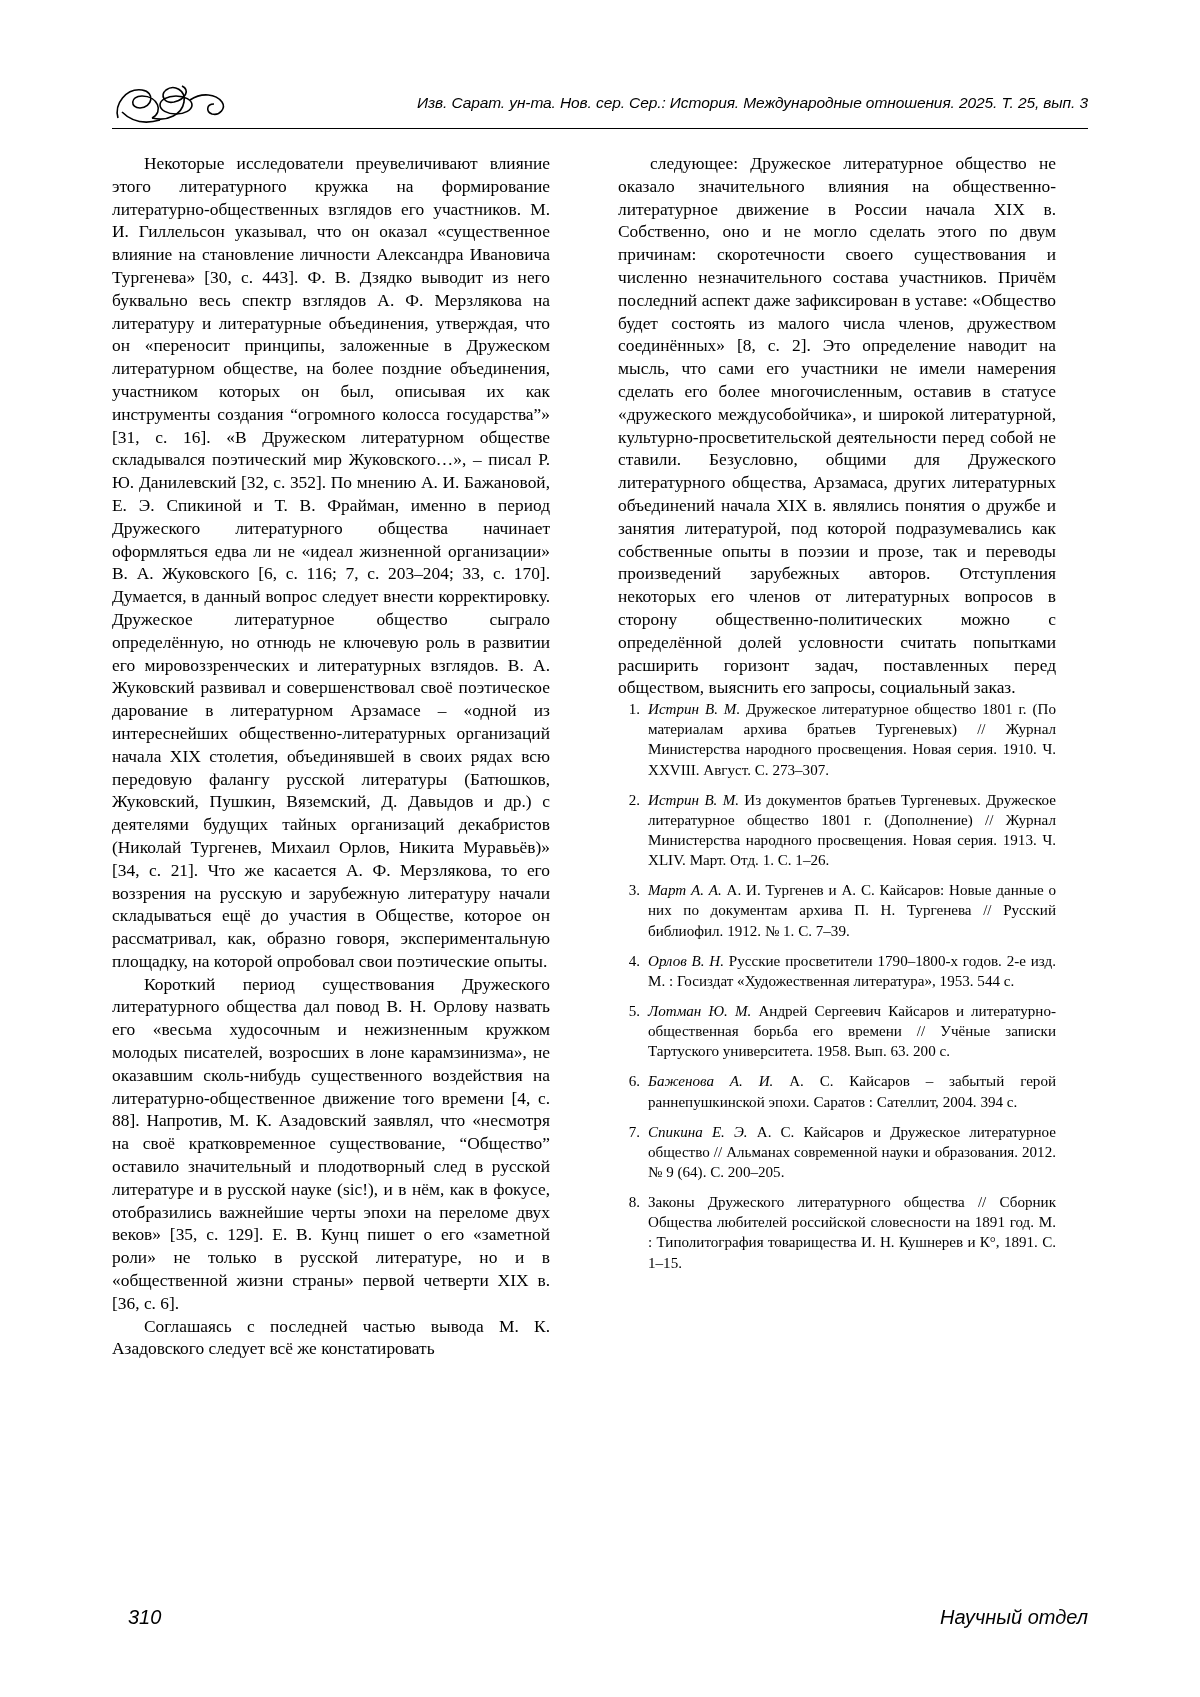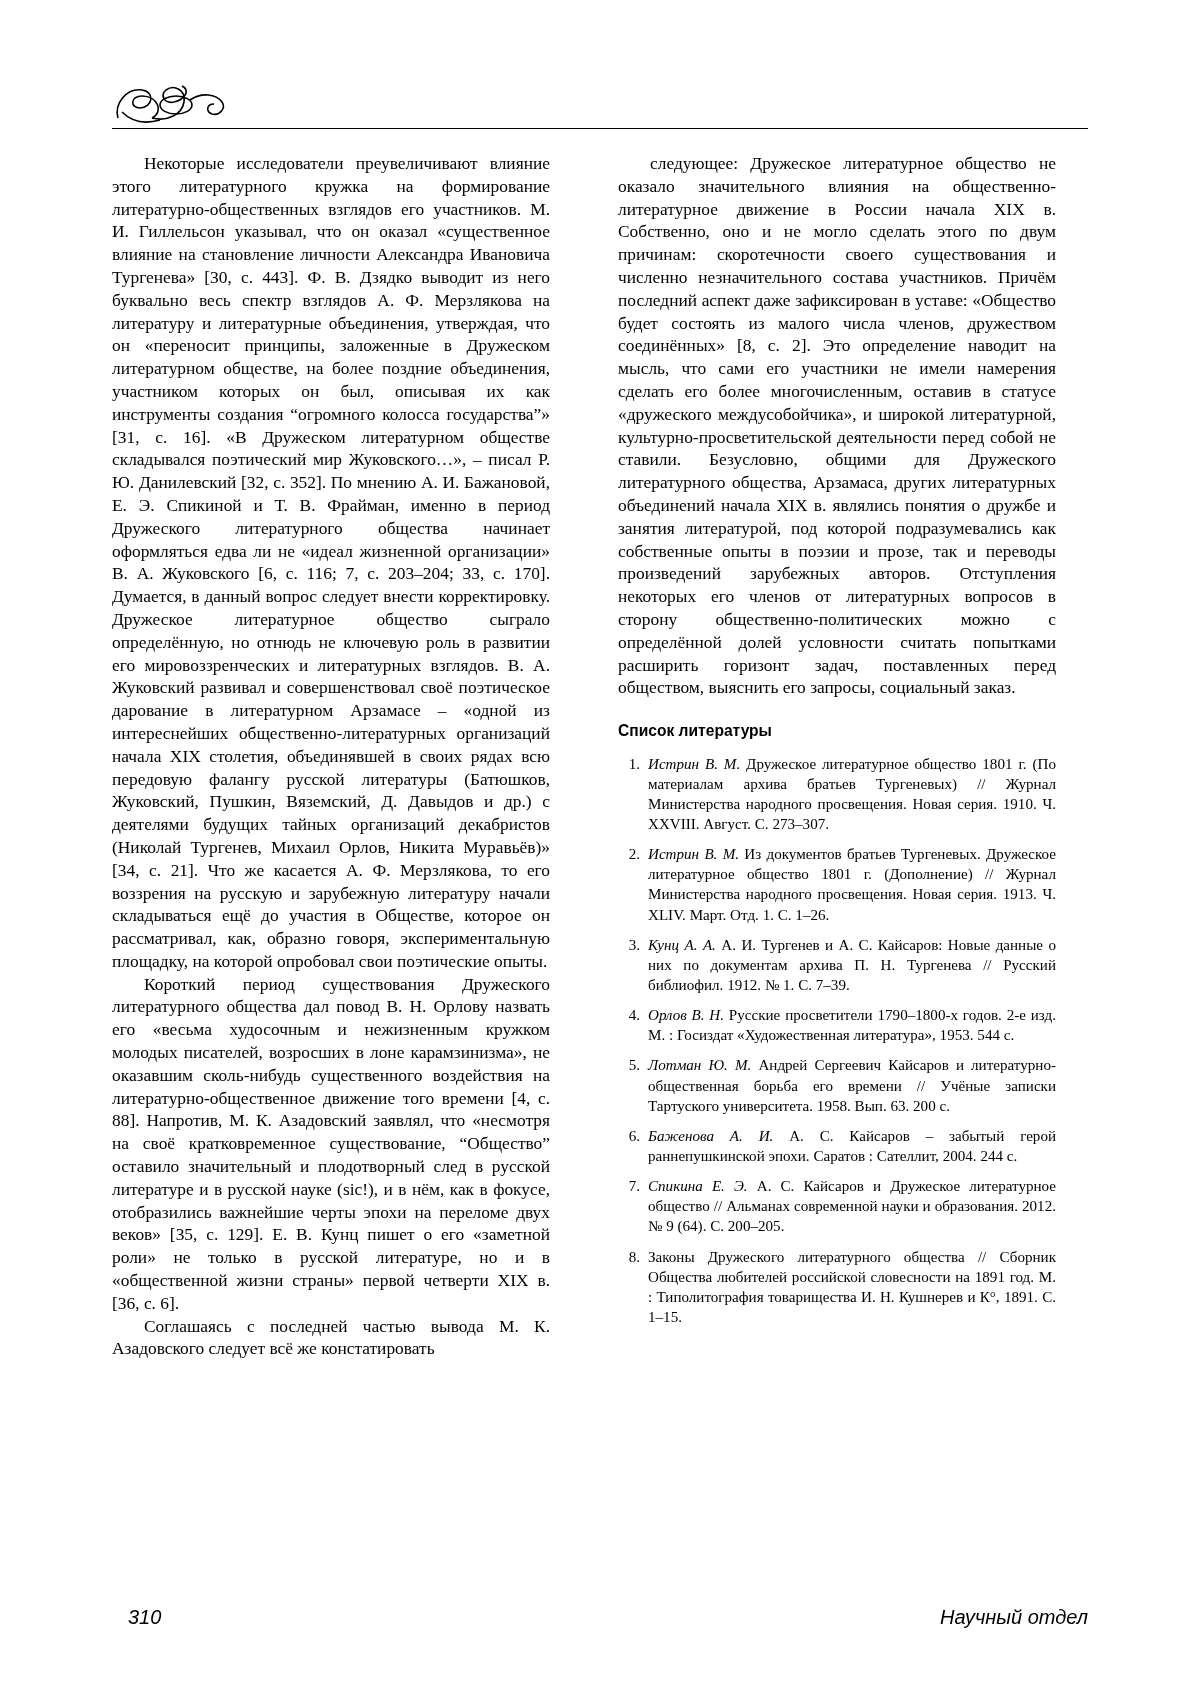--- a/index.html
+++ b/index.html
@@ -139,52 +139,52 @@
       <svg width="120" height="46" viewBox="0 0 120 46" aria-hidden="true">
         <g fill="none" stroke="#000" stroke-width="1.6">
           <path d="M6 40 C2 26, 14 10, 30 12 C44 14, 40 30, 28 30 C18 30, 18 18, 30 18 C46 18, 52 34, 40 40"></path>
           <path d="M40 40 C56 44, 70 36, 72 24 C74 12, 62 6, 54 12 C48 17, 52 26, 62 24 C74 21, 78 12, 70 8"></path>
           <ellipse cx="64" cy="27" rx="16" ry="9"></ellipse>
           <path d="M78 22 C90 14, 104 16, 110 24 C114 30, 108 38, 100 36 C94 34, 94 26, 102 26"></path>
           <path d="M10 34 C20 44, 34 46, 48 42"></path>
         </g>
       </svg>
     </div>
+    <div class="header-title">Изв. Сарат. ун-та. Нов. сер. Сер.: История. Международные отношения. 2025. Т. 25, вып. 3</div>
     <div class="header-rule"></div>
   </div>
 
   <div class="col col-left">
     <p>Некоторые исследователи преувеличивают влияние этого литературного кружка на формирование литературно-общественных взглядов его участников. М. И. Гиллельсон указывал, что он оказал «существенное влияние на становление личности Александра Ивановича Тургенева» [30, с. 443]. Ф. В. Дзядко выводит из него буквально весь спектр взглядов А. Ф. Мерзлякова на литературу и литературные объединения, утверждая, что он «переносит принципы, заложенные в Дружеском литературном обществе, на более поздние объединения, участником которых он был, описывая их как инструменты создания “огромного колосса государства”» [31, с. 16]. «В Дружеском литературном обществе складывался поэтический мир Жуковского…», – писал Р. Ю. Данилевский [32, с. 352]. По мнению А. И. Бажановой, Е. Э. Спикиной и Т. В. Фрайман, именно в период Дружеского литературного общества начинает оформляться едва ли не «идеал жизненной организации» В. А. Жуковского [6, с. 116; 7, с. 203–204; 33, с. 170]. Думается, в данный вопрос следует внести корректировку. Дружеское литературное общество сыграло определённую, но отнюдь не ключевую роль в развитии его мировоззренческих и литературных взглядов. В. А. Жуковский развивал и совершенствовал своё поэтическое дарование в литературном Арзамасе – «одной из интереснейших общественно-литературных организаций начала XIX столетия, объединявшей в своих рядах всю передовую фалангу русской литературы (Батюшков, Жуковский, Пушкин, Вяземский, Д. Давыдов и др.) с деятелями будущих тайных организаций декабристов (Николай Тургенев, Михаил Орлов, Никита Муравьёв)» [34, с. 21]. Что же касается А. Ф. Мерзлякова, то его воззрения на русскую и зарубежную литературу начали складываться ещё до участия в Обществе, которое он рассматривал, как, образно говоря, экспериментальную площадку, на которой опробовал свои поэтические опыты.</p>
     <p>Короткий период существования Дружеского литературного общества дал повод В. Н. Орлову назвать его «весьма худосочным и нежизненным кружком молодых писателей, возросших в лоне карамзинизма», не оказавшим сколь-нибудь существенного воздействия на литературно-общественное движение того времени [4, с. 88]. Напротив, М. К. Азадовский заявлял, что «несмотря на своё кратковременное существование, “Общество” оставило значительный и плодотворный след в русской литературе и в русской науке (sic!), и в нём, как в фокусе, отобразились важнейшие черты эпохи на переломе двух веков» [35, с. 129]. Е. В. Кунц пишет о его «заметной роли» не только в русской литературе, но и в «общественной жизни страны» первой четверти XIX в. [36, с. 6].</p>
     <p>Соглашаясь с последней частью вывода М. К. Азадовского следует всё же констатировать</p>
   </div>
 
   <div class="col col-right">
     <p>следующее: Дружеское литературное общество не оказало значительного влияния на общественно-литературное движение в России начала XIX в. Собственно, оно и не могло сделать этого по двум причинам: скоротечности своего существования и численно незначительного состава участников. Причём последний аспект даже зафиксирован в уставе: «Общество будет состоять из малого числа членов, дружеством соединённых» [8, с. 2]. Это определение наводит на мысль, что сами его участники не имели намерения сделать его более многочисленным, оставив в статусе «дружеского междусобойчика», и широкой литературной, культурно-просветительской деятельности перед собой не ставили. Безусловно, общими для Дружеского литературного общества, Арзамаса, других литературных объединений начала XIX в. являлись понятия о дружбе и занятия литературой, под которой подразумевались как собственные опыты в поэзии и прозе, так и переводы произведений зарубежных авторов. Отступления некоторых его членов от литературных вопросов в сторону общественно-политических можно с определённой долей условности считать попытками расширить горизонт задач, поставленных перед обществом, выяснить его запросы, социальный заказ.</p>
 
-    <div class="ref-heading">Список литературы</div>
 
     <ol class="refs">
       <li>
         <span class="num">1.</span><span class="ital">Истрин В. М.</span><span> Дружеское литературное общество 1801 г. (По материалам архива братьев Тургеневых) // Журнал Министерства народного просвещения. Новая серия. 1910. Ч. XXVIII. Август. С. 273–307.</span>
       </li>
       <li>
         <span class="num">2.</span><span class="ital">Истрин В. М.</span><span> Из документов братьев Тургеневых. Дружеское литературное общество 1801 г. (Дополнение) // Журнал Министерства народного просвещения. Новая серия. 1913. Ч. XLIV. Март. Отд. 1. С. 1–26.</span>
       </li>
       <li>
-        <span class="num">3.</span><span class="ital">Кунц А. А.</span><span> А. И. Тургенев и А. С. Кайсаров: Новые данные о них по документам архива П. Н. Тургенева // Русский библиофил. 1912. № 1. С. 7–39.</span>
+        <span class="num">3.</span><span class="ital">Март А. А.</span><span> А. И. Тургенев и А. С. Кайсаров: Новые данные о них по документам архива П. Н. Тургенева // Русский библиофил. 1912. № 1. С. 7–39.</span>
       </li>
       <li>
         <span class="num">4.</span><span class="ital">Орлов В. Н.</span><span> Русские просветители 1790–1800-х годов. 2-е изд. М. : Госиздат «Художественная литература», 1953. 544 с.</span>
       </li>
       <li>
         <span class="num">5.</span><span class="ital">Лотман Ю. М.</span><span> Андрей Сергеевич Кайсаров и литературно-общественная борьба его времени // Учёные записки Тартуского университета. 1958. Вып. 63. 200 с.</span>
       </li>
       <li>
-        <span class="num">6.</span><span class="ital">Баженова А. И.</span><span> А. С. Кайсаров – забытый герой раннепушкинской эпохи. Саратов : Сателлит, 2004. 244 с.</span>
+        <span class="num">6.</span><span class="ital">Баженова А. И.</span><span> А. С. Кайсаров – забытый герой раннепушкинской эпохи. Саратов : Сателлит, 2004. 394 с.</span>
       </li>
       <li>
         <span class="num">7.</span><span class="ital">Спикина Е. Э.</span><span> А. С. Кайсаров и Дружеское литературное общество // Альманах современной науки и образования. 2012. № 9 (64). С. 200–205.</span>
       </li>
       <li>
         <span class="num">8.</span><span class="ital"></span><span>Законы Дружеского литературного общества // Сборник Общества любителей российской словесности на 1891 год. М. : Типолитография товарищества И. Н. Кушнерев и К°, 1891. С. 1–15.</span>
       </li>
     </ol>
   </div>
 

